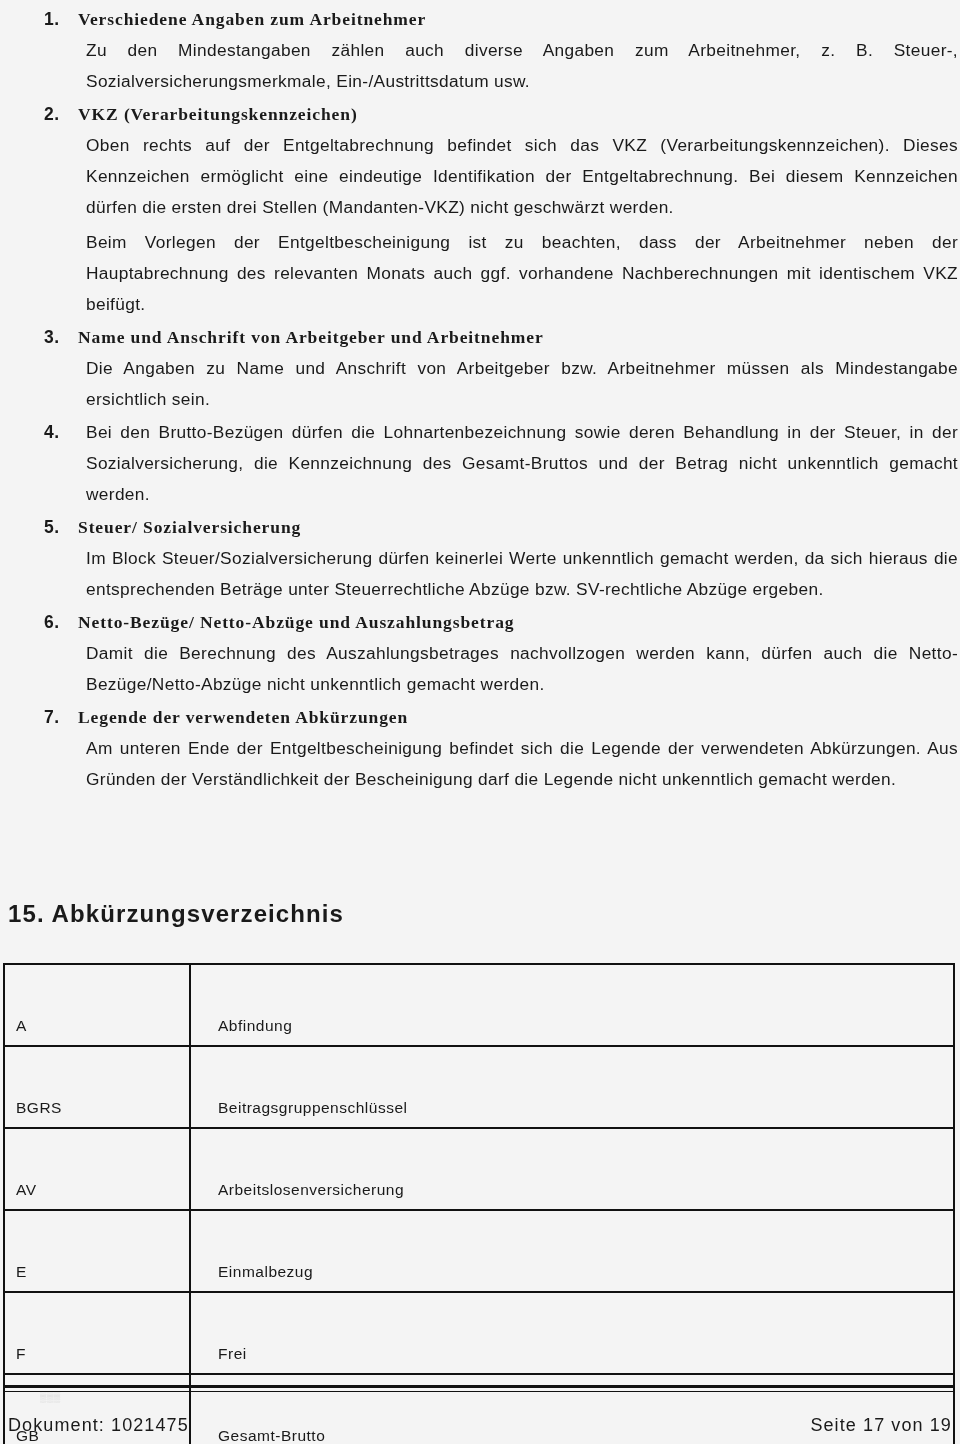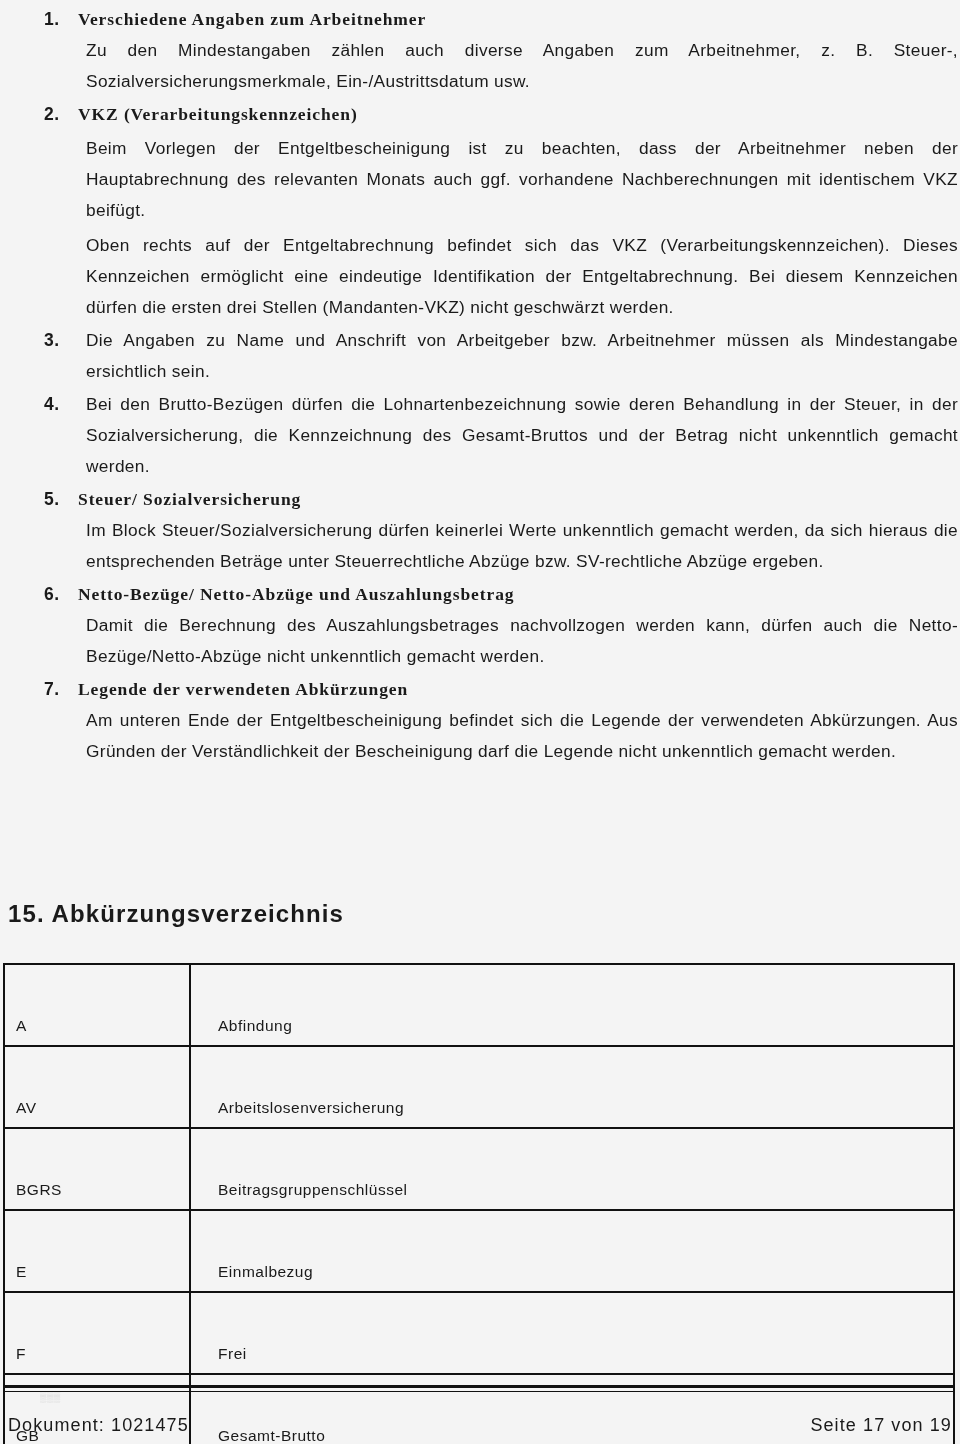--- a/index.html
+++ b/index.html
@@ -142,26 +142,27 @@
 
     <div class="li">
       <span class="li-num">1.</span>
       <div class="li-head">Verschiedene Angaben zum Arbeitnehmer</div>
       <p class="li-body">Zu den Mindestangaben zählen auch diverse Angaben zum Arbeitnehmer, z. B. Steuer-, Sozialversicherungsmerkmale, Ein-/Austrittsdatum usw.</p>
     </div>
 
     <div class="li">
       <span class="li-num">2.</span>
       <div class="li-head">VKZ (Verarbeitungskennzeichen)</div>
+      <p class="li-body">Oben rechts auf der Entgeltabrechnung befindet sich das VKZ (Verarbeitungskennzeichen). Dieses Kennzeichen ermöglicht eine eindeutige Identifikation der Entgeltabrechnung. Bei diesem Kennzeichen dürfen die ersten drei Stellen (Mandanten-VKZ) nicht geschwärzt werden.</p>
       <p class="li-body extra-gap">Beim Vorlegen der Entgeltbescheinigung ist zu beachten, dass der Arbeitnehmer neben der Hauptabrechnung des relevanten Monats auch ggf. vorhandene Nachberechnungen mit identischem VKZ beifügt.</p>
-      <p class="li-body">Oben rechts auf der Entgeltabrechnung befindet sich das VKZ (Verarbeitungskennzeichen). Dieses Kennzeichen ermöglicht eine eindeutige Identifikation der Entgeltabrechnung. Bei diesem Kennzeichen dürfen die ersten drei Stellen (Mandanten-VKZ) nicht geschwärzt werden.</p>
     </div>
 
     <div class="li">
       <span class="li-num">3.</span>
+      <div class="li-head">Name und Anschrift von Arbeitgeber und Arbeitnehmer</div>
       <p class="li-body">Die Angaben zu Name und Anschrift von Arbeitgeber bzw. Arbeitnehmer müssen als Mindestangabe ersichtlich sein.</p>
     </div>
 
     <div class="li">
       <span class="li-num">4.</span>
       <p class="li-body">Bei den Brutto-Bezügen dürfen die Lohnartenbezeichnung sowie deren Behandlung in der Steuer, in der Sozialversicherung, die Kennzeichnung des Gesamt-Bruttos und der Betrag nicht unkenntlich gemacht werden.</p>
     </div>
 
     <div class="li">
       <span class="li-num">5.</span>
@@ -185,26 +186,26 @@
 
   <div class="section-heading">15. Abkürzungsverzeichnis</div>
 
   <table class="abbr-table">
     <tbody>
       <tr>
         <td class="col-key">A</td>
         <td class="col-val">Abfindung</td>
       </tr>
       <tr>
+        <td class="col-key">BGRS</td>
+        <td class="col-val">Beitragsgruppenschlüssel</td>
+      </tr>
+      <tr>
         <td class="col-key">AV</td>
         <td class="col-val">Arbeitslosenversicherung</td>
-      </tr>
-      <tr>
-        <td class="col-key">BGRS</td>
-        <td class="col-val">Beitragsgruppenschlüssel</td>
       </tr>
       <tr>
         <td class="col-key">E</td>
         <td class="col-val">Einmalbezug</td>
       </tr>
       <tr>
         <td class="col-key">F</td>
         <td class="col-val">Frei</td>
       </tr>
       <tr>

